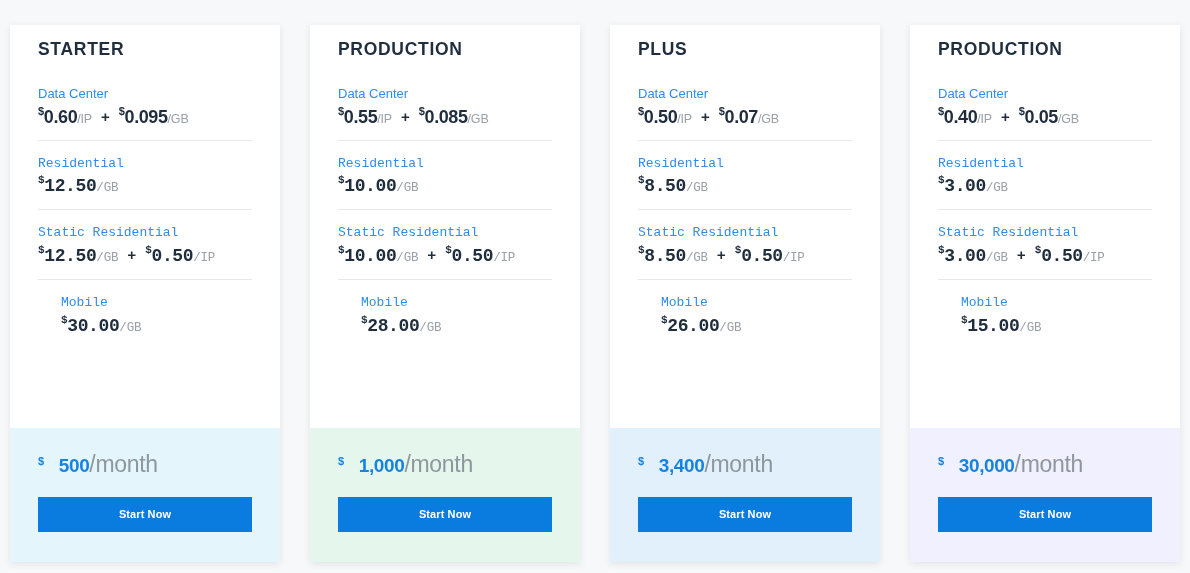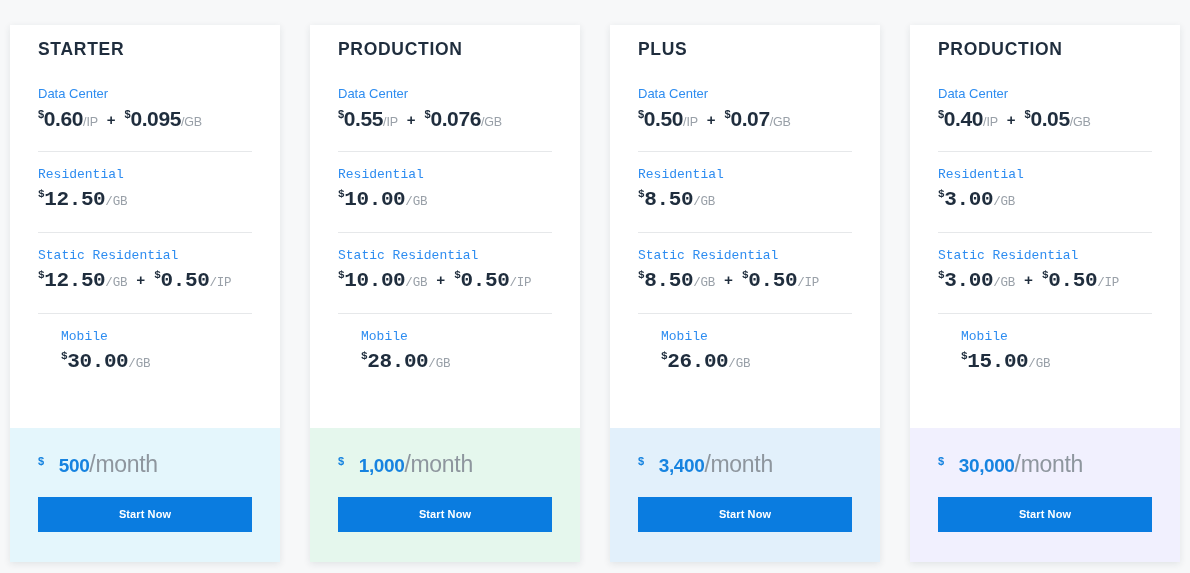--- a/index.html
+++ b/index.html
@@ -41,21 +41,21 @@
     font-size: 17.5px;
     font-weight: bold;
     color: #1f2d3d;
     letter-spacing: 0.7px;
     margin: 0 0 26px 0;
     line-height: 1.2;
     white-space: nowrap;
   }
 
   .feature-row {
-    padding-bottom: 20px;
+    padding-bottom: 12px;
     margin-bottom: 0;
     border-bottom: 1px solid #e6e8ea;
   }
   .feature-row:last-child {
     border-bottom: none;
     padding-bottom: 8px;
     margin-left: 23px;
   }
   .feature-row + .feature-row {
     padding-top: 15px;
@@ -85,21 +85,21 @@
   .currency {
     font-size: 11px;
     font-weight: bold;
     color: #1f2d3d;
     position: relative;
     top: -8px;
     letter-spacing: -0.3px;
   }
 
   .amount {
-    font-size: 21px;
+    font-size: 18px;
     font-weight: bold;
     color: #1f2d3d;
     letter-spacing: -0.4px;
     line-height: 1.15;
   }
 
   .unit {
     font-size: 12.5px;
     color: #99a0a8;
     font-weight: normal;
@@ -242,21 +242,21 @@
           <div class="feature-label">Data Center</div>
           <div class="price-line">
             <span class="price-chunk">
               <span class="currency">$</span>
               <span class="amount">0.55</span>
               <span class="unit">/IP</span>
             </span>
             <span class="plus-sign">+</span>
             <span class="price-chunk">
               <span class="currency">$</span>
-              <span class="amount">0.076</span>
+              <span class="amount">0.085</span>
               <span class="unit">/GB</span>
             </span>
           </div>
         </div>
         <div class="feature-row">
           <div class="feature-label">Residential</div>
           <div class="price-line">
             <span class="price-chunk">
               <span class="currency">$</span>
               <span class="amount">10.00</span>

